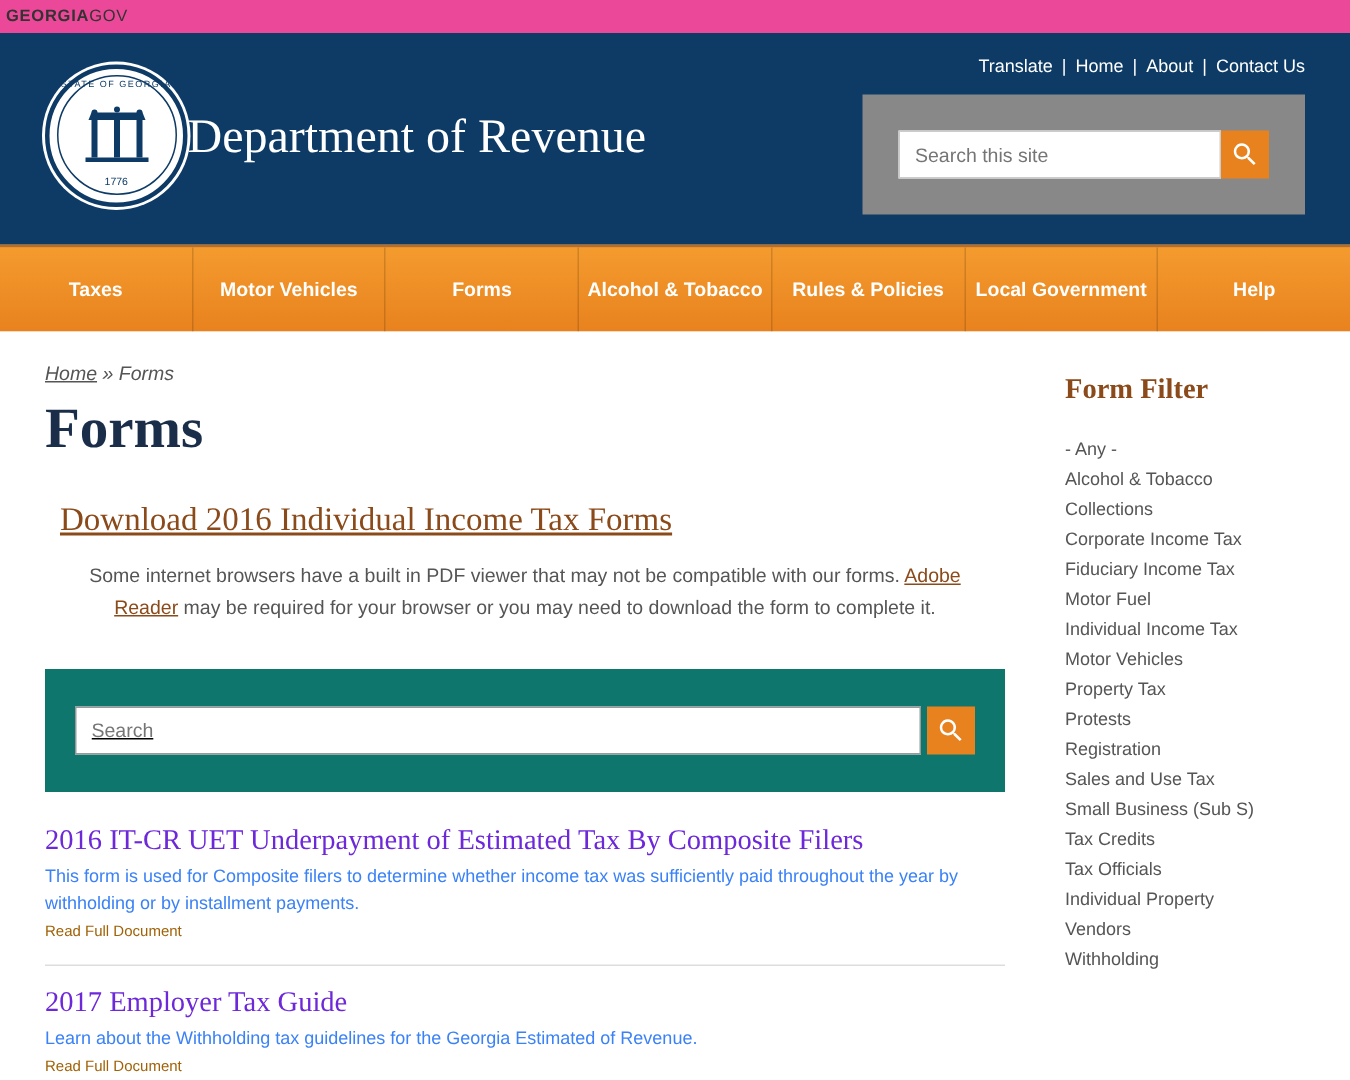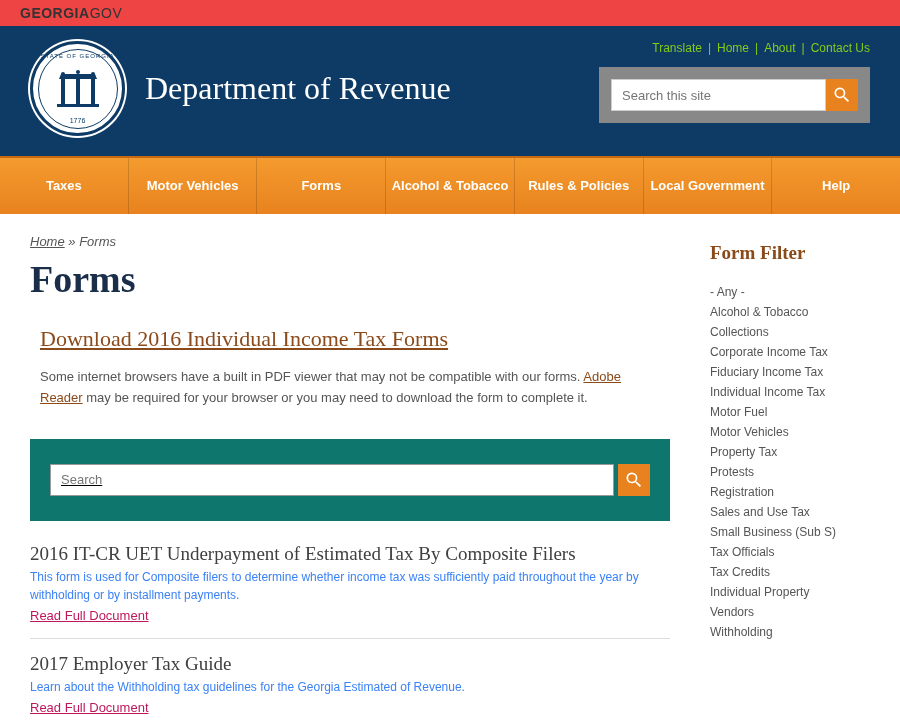--- a/index.html
+++ b/index.html
@@ -1,66 +1,66 @@
 <!DOCTYPE html>
 <html><head>
   <meta charset="utf-8">
   <style>
     * { margin: 0; padding: 0; box-sizing: border-box; }
     body { font-family: Verdana, Arial, sans-serif; background: #e8e8e8; width: 900px; }
     
-    .gov-bar { background: #ef4444; padding: 5px 20px; font-size: 14px; letter-spacing: 0.5px; color: #333; }
+    .gov-bar { background: #ec4899; padding: 5px 4px; font-size: 11px; letter-spacing: 0.5px; color: #333; }
     .gov-bar strong { font-weight: bold; }
     
     .header { background: #0d3b66; padding: 15px 30px 20px 30px; display: flex; justify-content: space-between; position: relative; }
-    .header-left { display: flex; align-items: center; gap: 20px; }
+    .header-left { display: flex; align-items: center; }
     .seal { width: 95px; height: 95px; border-radius: 50%; background: #fff; border: 3px solid #0d3b66; box-shadow: 0 0 0 2px #fff; display: flex; align-items: center; justify-content: center; position: relative; }
     .seal-inner { width: 80px; height: 80px; border-radius: 50%; border: 1.5px solid #0d3b66; display: flex; align-items: center; justify-content: center; position: relative; }
     .seal svg { width: 50px; height: 50px; }
     .seal-text-top { position: absolute; top: 3px; font-size: 6px; color: #0d3b66; letter-spacing: 1px; }
     .seal-text-bottom { position: absolute; bottom: 4px; font-size: 7px; color: #0d3b66; }
     .dept-title { color: #fff; font-family: Georgia, serif; font-size: 32px; font-weight: normal; }
     
     .header-right { text-align: right; }
-    .top-links { color: #84cc16; font-size: 12px; margin-bottom: 12px; }
+    .top-links { color: #ffffff; font-size: 12px; margin-bottom: 12px; }
     .top-links span { cursor: pointer; }
     .top-links .sep { margin: 0 6px; }
     
-    .search-wrap { background: #888; padding: 12px; display: inline-block; }
+    .search-wrap { background: #888; padding: 24px; display: inline-block; }
     .search-box { display: flex; }
     .search-input { width: 215px; height: 32px; border: 1px solid #ccc; padding: 0 10px; font-size: 13px; }
     .search-btn { width: 32px; height: 32px; background: #e8821e; border: none; cursor: pointer; display: flex; align-items: center; justify-content: center; }
     .search-btn svg { width: 20px; height: 20px; fill: #fff; }
     
     .nav { background: linear-gradient(#f49b2e, #e8821e); display: flex; border-top: 2px solid #c56a10; }
     .nav-item { flex: 1; text-align: center; color: #fff; font-size: 13px; font-weight: bold; padding: 8px 5px; border-right: 1px solid rgba(0,0,0,0.15); cursor: pointer; line-height: 1.3; display: flex; align-items: center; justify-content: center; min-height: 56px; }
     .nav-item:last-child { border-right: none; }
     
     .content-wrap { background: #fff; padding: 0; display: flex; }
     .main { flex: 1; padding: 20px 30px; }
     .sidebar { width: 200px; padding: 28px 20px 20px 10px; }
     
     .breadcrumb { font-size: 13px; color: #555; margin-bottom: 8px; font-style: italic; }
     .breadcrumb a { color: #555; text-decoration: underline; cursor: pointer; }
     .page-title { font-family: Georgia, serif; font-size: 38px; color: #1a2e4a; margin-bottom: 25px; }
     
     .download-link { font-family: Georgia, serif; font-size: 22px; color: #8b4a1a; text-decoration: underline; cursor: pointer; margin-left: 10px; display: inline-block; margin-bottom: 15px; }
-    .intro-text { font-size: 13px; color: #555; line-height: 1.6; margin: 0 10px 30px 10px; }
+    .intro-text { font-size: 13px; color: #555; line-height: 1.6; margin: 0 10px 30px 10px; text-align: center; }
     .intro-text a { color: #8b4a1a; text-decoration: underline; cursor: pointer; }
     
     .form-search-wrap { background: #0f766e; padding: 25px 20px; margin-bottom: 8px; text-decoration: underline; }
     .form-search { display: flex; }
     .form-search-input { flex: 1; height: 32px; border: 1px solid #999; padding: 0 10px; font-size: 13px; }
     .form-search-btn { width: 32px; height: 32px; background: #e8821e; border: none; cursor: pointer; margin-left: 4px; display: flex; align-items: center; justify-content: center; }
     .form-search-btn svg { width: 20px; height: 20px; fill: #fff; }
     
     .form-item { border-bottom: 1px solid #ddd; padding: 14px 0; }
-    .form-item-title { font-family: Georgia, serif; font-size: 19px; color: #404040; margin-bottom: 3px; }
+    .form-item-title { font-family: Georgia, serif; font-size: 19px; color: #6d28d9; margin-bottom: 3px; }
     .form-item-desc { font-size: 12px; color: #3b82f6; line-height: 1.5; }
-    .form-item-link { font-size: 13px; color: #be185d; text-decoration: underline; cursor: pointer; display: inline-block; margin-top: 4px; }
+    .form-item-link { font-size: 10px; color: #a16207; cursor: pointer; display: inline-block; margin-top: 4px; }
     
     .filter-title { font-family: Georgia, serif; font-size: 19px; color: #8b4a1a; margin-bottom: 18px; }
     .filter-list { list-style: none; }
     .filter-list li { font-size: 12px; color: #555; padding: 3px 0; cursor: pointer; }
   </style>
 </head>
 <body>
 
 <div class="gov-bar">
   <strong>GEORGIA</strong><span>GOV</span>
@@ -152,28 +152,28 @@
   </div>
 
   <div class="sidebar">
     <h2 class="filter-title">Form Filter</h2>
     <ul class="filter-list">
       <li>- Any -</li>
       <li>Alcohol &amp; Tobacco</li>
       <li>Collections</li>
       <li>Corporate Income Tax</li>
       <li>Fiduciary Income Tax</li>
+      <li>Motor Fuel</li>
       <li>Individual Income Tax</li>
-      <li>Motor Fuel</li>
       <li>Motor Vehicles</li>
       <li>Property Tax</li>
       <li>Protests</li>
       <li>Registration</li>
       <li>Sales and Use Tax</li>
       <li>Small Business (Sub S)</li>
+      <li>Tax Credits</li>
       <li>Tax Officials</li>
-      <li>Tax Credits</li>
       <li>Individual Property</li>
       <li>Vendors</li>
       <li>Withholding</li>
     </ul>
   </div>
 </div>
 
 </body></html>

